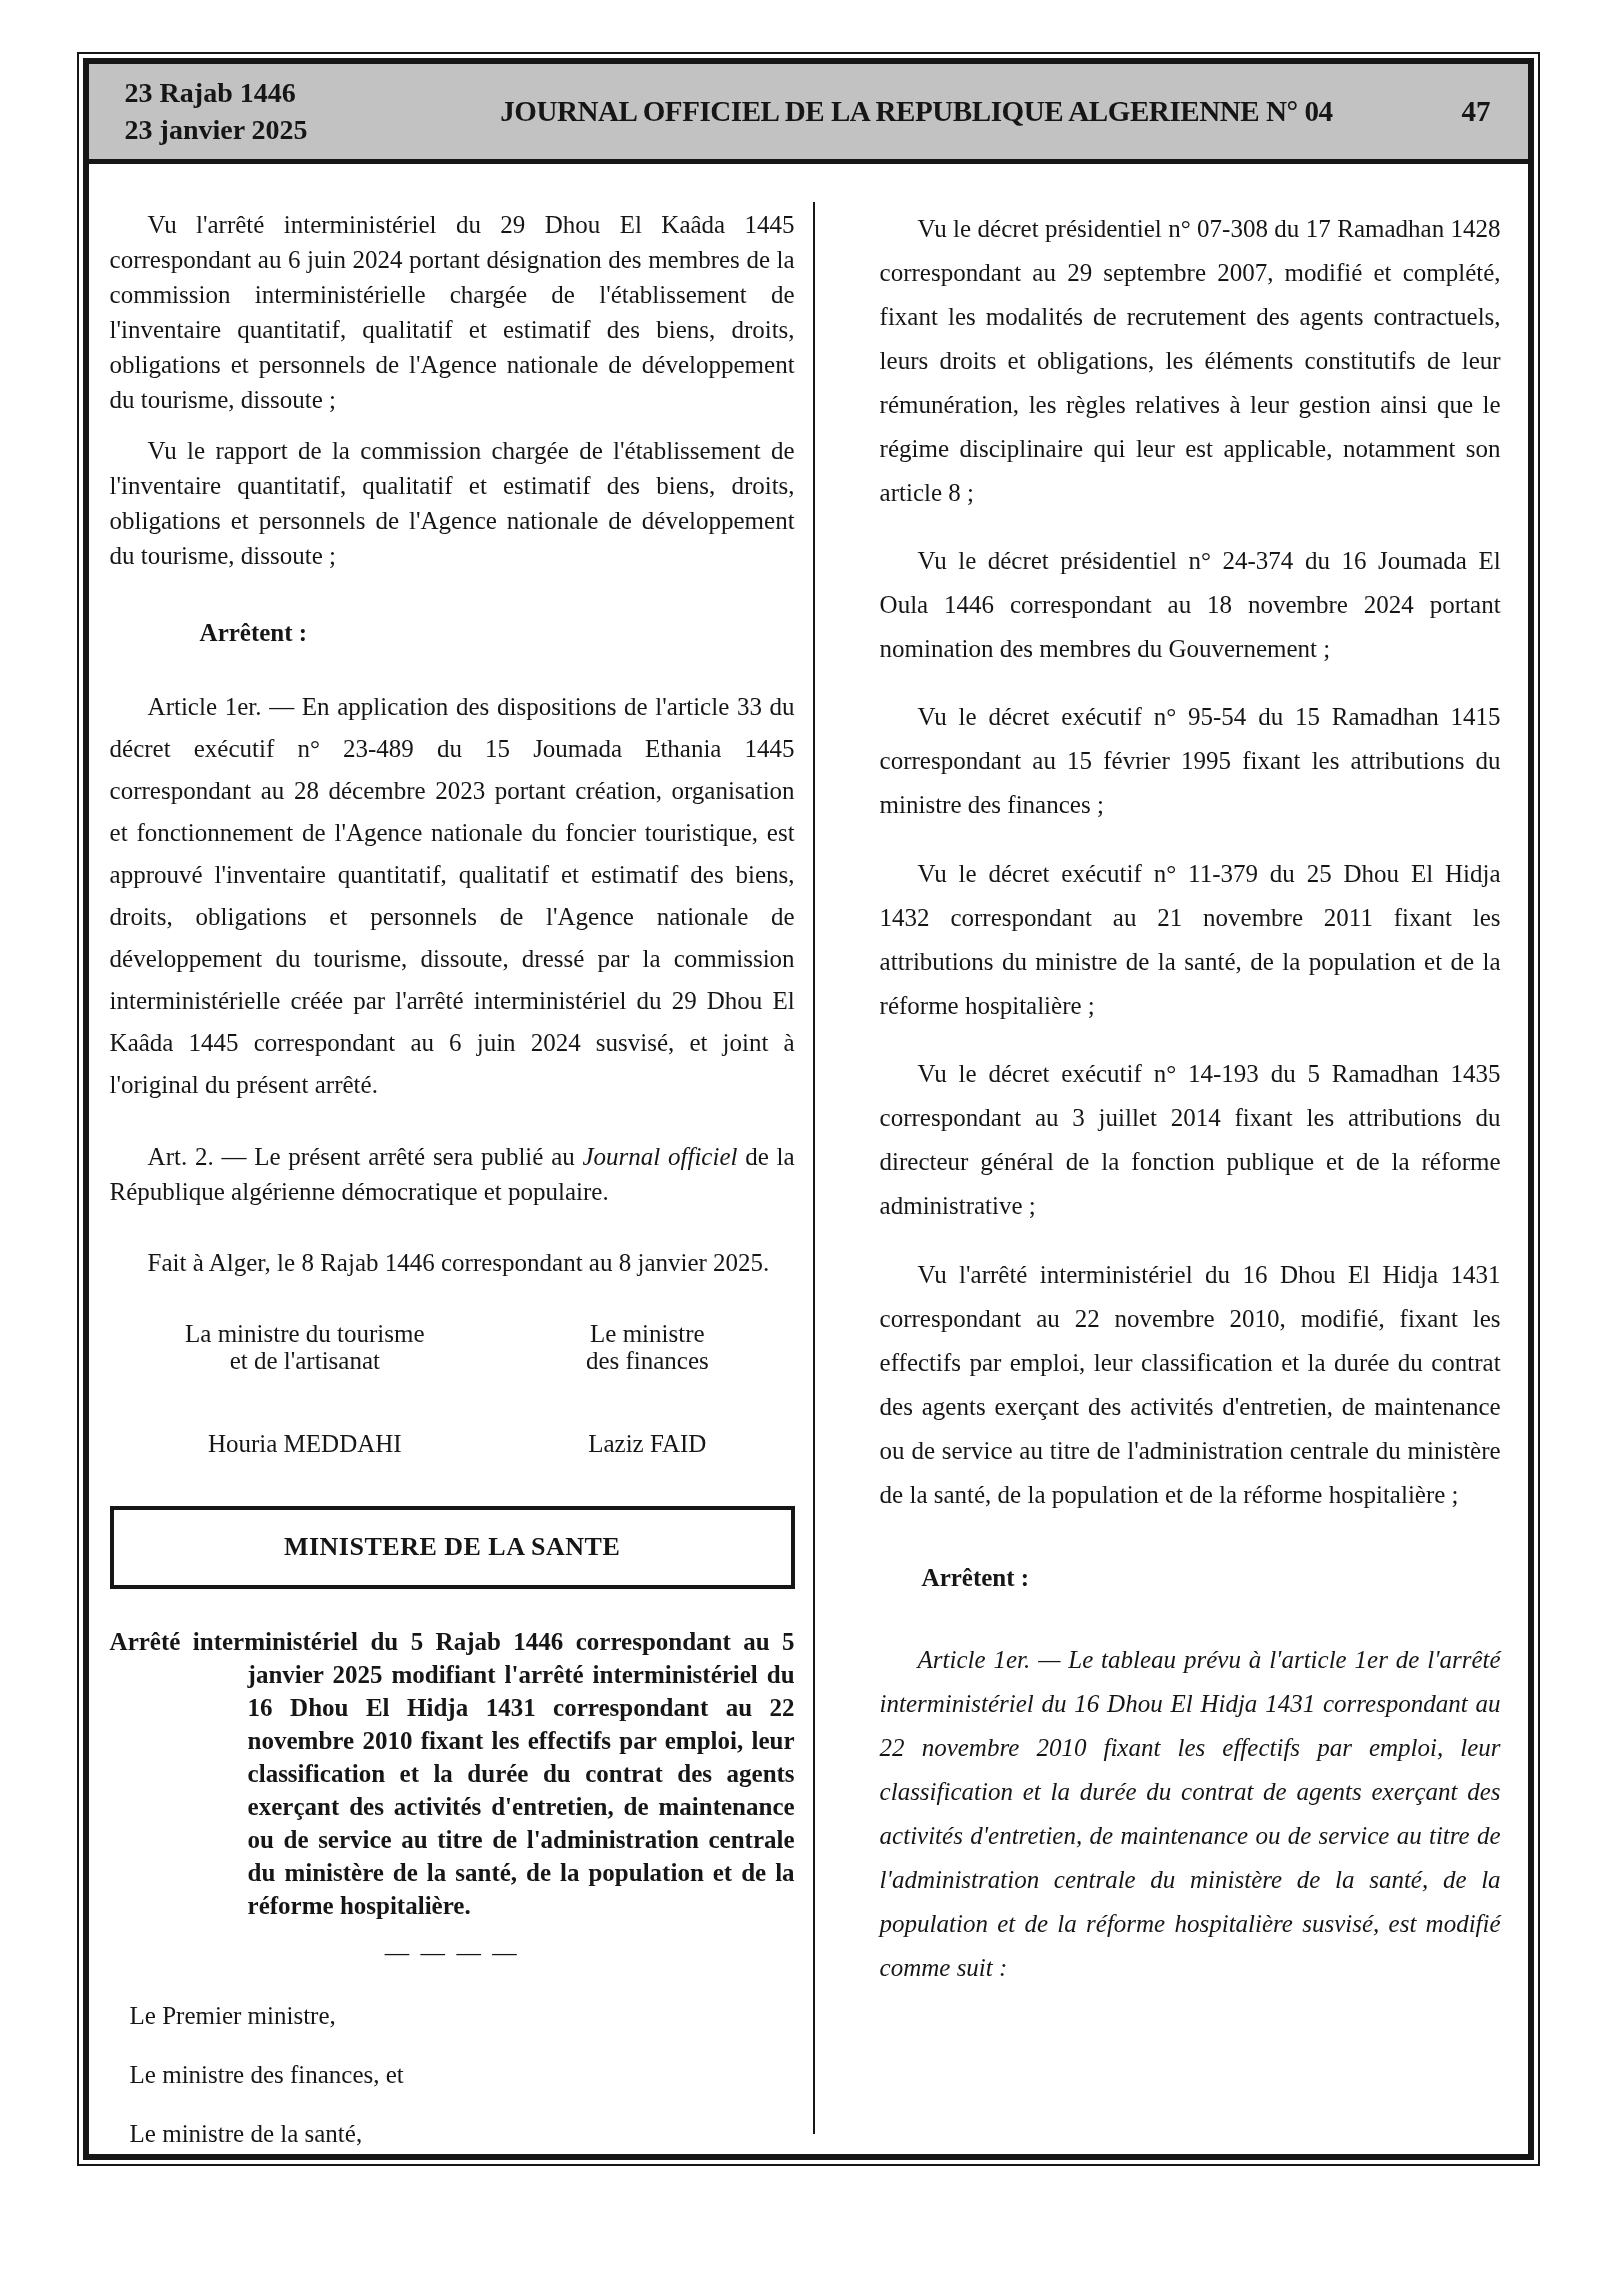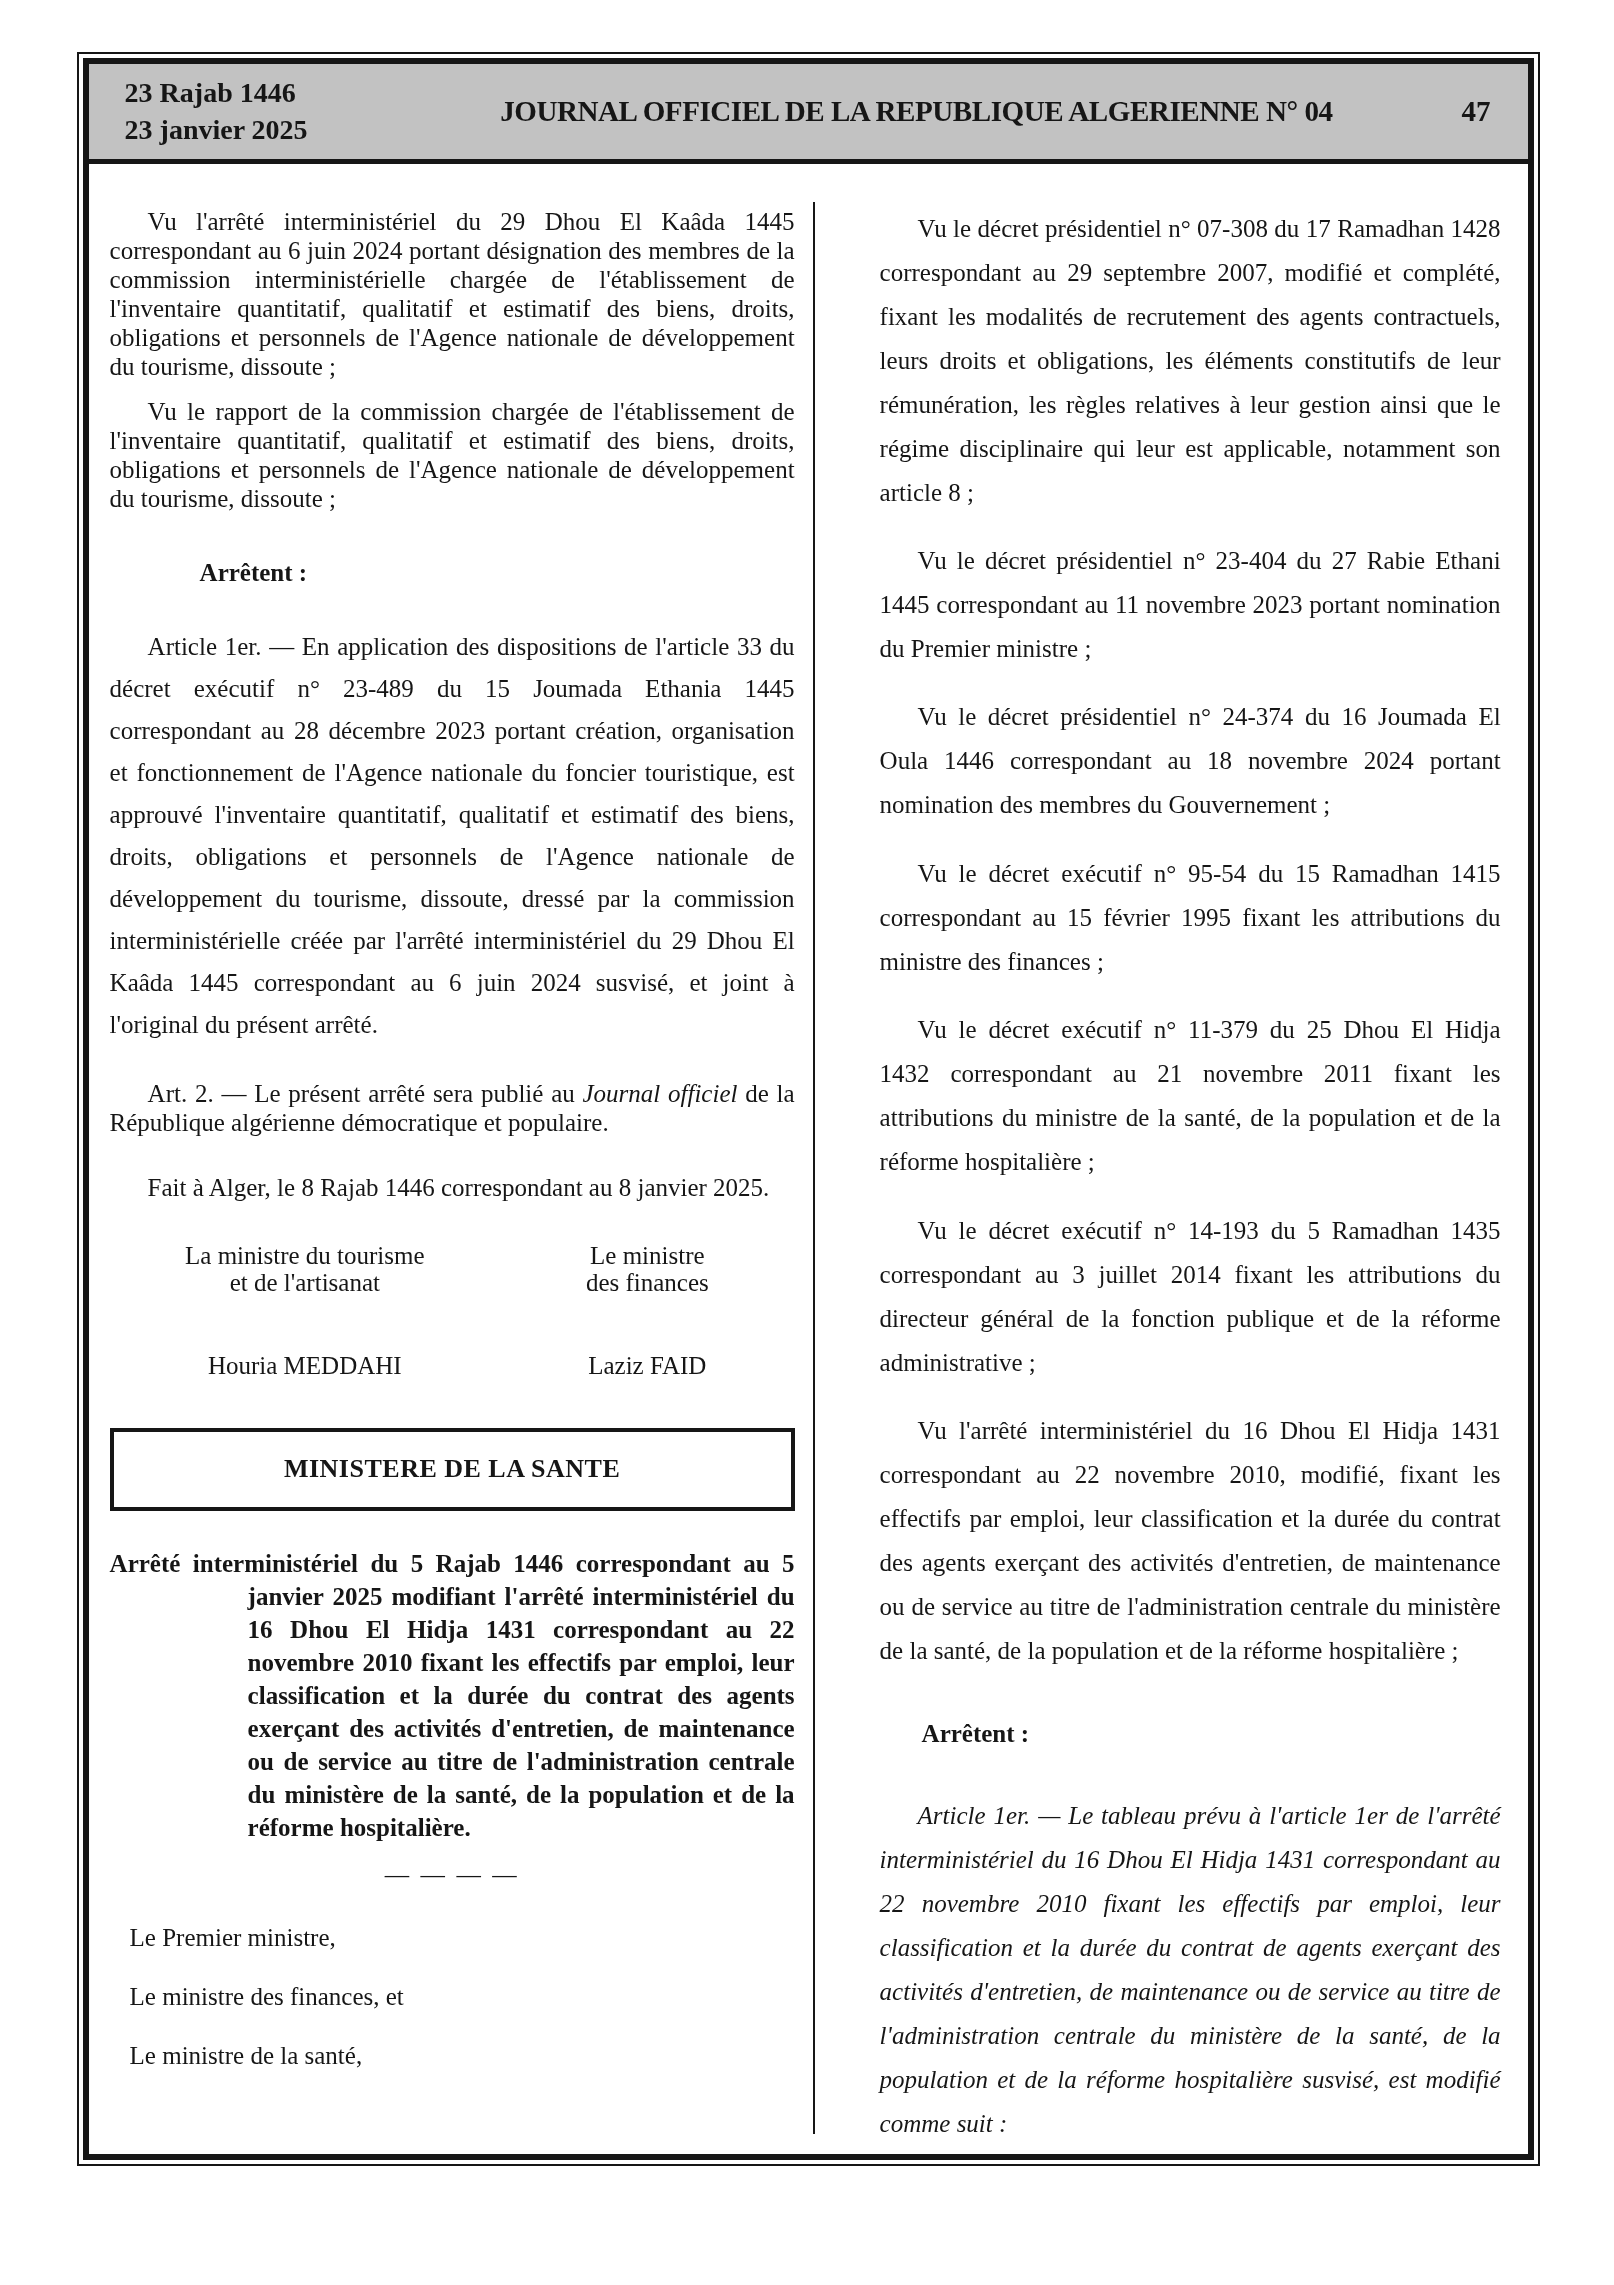--- a/index.html
+++ b/index.html
@@ -22,21 +22,21 @@
   .dates{padding-left:36px;width:317px;font-weight:bold;font-size:28px;line-height:37px;white-space:nowrap;}
   .jtitle{flex:1;text-align:center;font-weight:bold;font-size:30px;letter-spacing:-0.5px;transform:scaleX(0.97);white-space:nowrap;}
   .pnum{width:100px;text-align:right;padding-right:38px;font-weight:bold;font-size:29px;}
   .content{position:relative;flex:1;}
   .divider{position:absolute;left:724px;top:38px;height:1932px;width:2.7px;background:#161616;}
   .col{position:absolute;top:0;}
   .col-left{left:21px;width:685px;}
   .col-right{left:791px;width:621px;}
   p{margin:0;}
   .vu{text-align:justify;text-indent:38px;font-size:25px;}
-  .lh-n{line-height:29px;}
+  .lh-n{line-height:35px;}
   .lh-a{line-height:42px;}
   .lh-r{line-height:44px;}
   .first{margin-top:43px;}
   .mt18{margin-top:16.3px;}
   .mt27{margin-top:24.4px;}
   .mt36{margin-top:33px;}
   .mt40{margin-top:36px;}
   .mt48{margin-top:43px;font-style:italic;}
   .arretent{margin-top:42px;margin-left:90px;font-weight:bold;font-size:25px;line-height:35px;}
   .arretent-r{margin-top:43px;margin-left:42px;font-weight:bold;font-size:25px;line-height:35px;}
@@ -105,21 +105,20 @@
 
         <p class="decree-title">Arrêté interministériel du 5 Rajab 1446 correspondant au 5 janvier 2025 modifiant l'arrêté interministériel du 16 Dhou El Hidja 1431 correspondant au 22 novembre 2010 fixant les effectifs par emploi, leur classification et la durée du contrat des agents exerçant des activités d'entretien, de maintenance ou de service au titre de l'administration centrale du ministère de la santé, de la population et de la réforme hospitalière.</p>
         <p class="dash-sep">— — — —</p>
         <p class="intro-line">Le Premier ministre,</p>
         <p class="intro-line">Le ministre des finances, et</p>
         <p class="intro-line">Le ministre de la santé,</p>
       </div>
 
       <div class="col col-right">
         <p class="vu lh-r first">Vu le décret présidentiel n° 07-308 du 17 Ramadhan 1428 correspondant au 29 septembre 2007, modifié et complété, fixant les modalités de recrutement des agents contractuels, leurs droits et obligations, les éléments constitutifs de leur rémunération, les règles relatives à leur gestion ainsi que le régime disciplinaire qui leur est applicable, notamment son article 8 ;</p>
-        <p class="vu lh-r mt27">Vu le décret présidentiel n° 23-404  du 27 Rabie Ethani 1445 correspondant au 11 novembre 2023 portant nomination du Premier ministre ;</p>
         <p class="vu lh-r mt27">Vu le décret présidentiel n° 24-374  du 16 Joumada El Oula 1446 correspondant au 18 novembre 2024 portant nomination des membres du Gouvernement ;</p>
         <p class="vu lh-r mt27">Vu le décret exécutif n° 95-54 du 15 Ramadhan 1415 correspondant au 15 février 1995 fixant les attributions du ministre des finances ;</p>
         <p class="vu lh-r mt27">Vu le décret exécutif n° 11-379 du 25 Dhou El Hidja 1432 correspondant au 21 novembre 2011 fixant les attributions du ministre de la santé, de la population et de la réforme hospitalière ;</p>
         <p class="vu lh-r mt27">Vu le décret exécutif n° 14-193 du 5 Ramadhan 1435 correspondant au 3 juillet 2014 fixant les attributions du directeur général de la fonction publique et de la réforme administrative ;</p>
         <p class="vu lh-r mt27">Vu l'arrêté interministériel du 16 Dhou El Hidja 1431 correspondant au 22 novembre 2010, modifié, fixant les effectifs par emploi, leur classification et la durée du contrat des agents exerçant des activités d'entretien, de maintenance ou de service au titre de l'administration centrale du ministère de la santé, de la population et de la réforme hospitalière ;</p>
         <p class="arretent-r">Arrêtent :</p>
         <p class="vu lh-r mt48">Article 1er. — Le tableau prévu à l'article 1er de l'arrêté interministériel du 16 Dhou El Hidja 1431 correspondant au 22 novembre 2010 fixant les effectifs par emploi, leur classification et la durée du contrat de agents exerçant des activités d'entretien, de maintenance ou de service au titre de l'administration centrale du ministère de la santé, de la population et de la réforme hospitalière susvisé, est modifié comme suit :</p>
       </div>
     </div>
 

